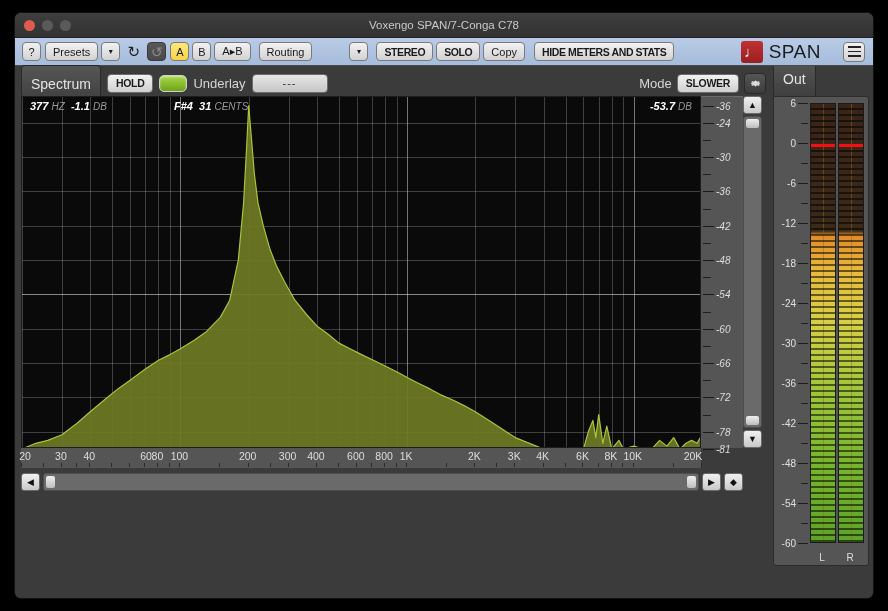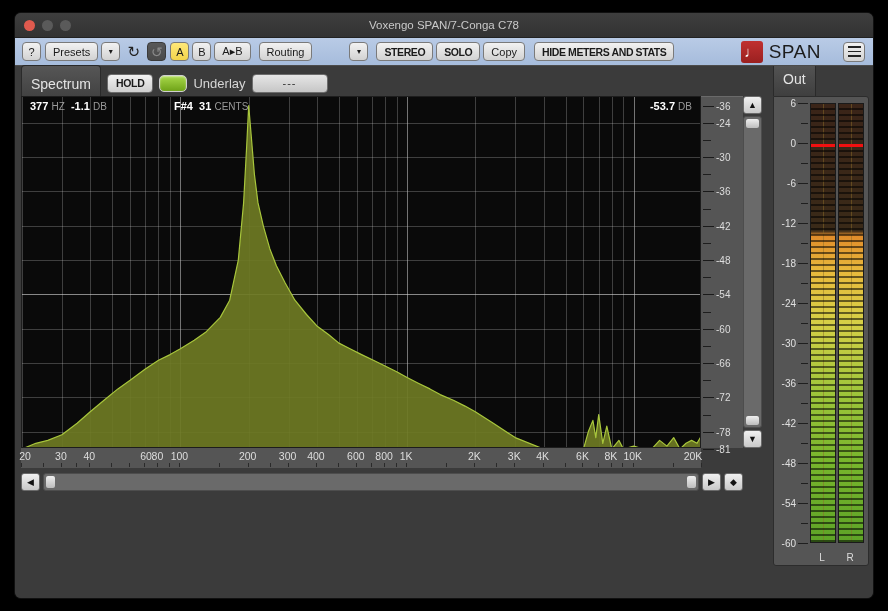--- a/index.html
+++ b/index.html
@@ -124,21 +124,21 @@
   }
   .head-right { position: absolute; right: 4px; display: flex; align-items: center; gap: 5px; }
   .gear {
     width: 22px; height: 21px;
     background: linear-gradient(#555, #3c3c3c);
     border: 1px solid #2a2a2a; border-radius: 4px;
     display: flex; align-items: center; justify-content: center;
     cursor: pointer; color: #e8e8e8; font-size: 13px;
   }
   
-  .plot-wrap { display: flex; }
+  .plot-wrap { display: flex; font-style: italic; }
   .plot {
     position: relative;
     width: 680px; height: 352px;
     background: #0a0a0a;
     border: 1px solid #1d1d1d;
     overflow: hidden;
   }
   .grid-v, .grid-h { position: absolute; background: rgba(190,190,190,.30); }
   .grid-v { width: 1px; top: 0; bottom: 0; }
   .grid-h { height: 1px; left: 0; right: 0; }
@@ -290,20 +290,30 @@
 
   <div class="body">
 
     <div class="left">
       <div class="spec-head">
         <div class="tab">Spectrum</div>
         <div class="sbtn">HOLD</div>
         <div class="led"></div>
         <div class="lbl">Underlay</div>
         <div class="drop-wide">---</div>
+        <div class="head-right">
+          <div class="lbl">Mode</div>
+          <div class="sbtn" style="min-width:62px;">SLOWER</div>
+          <div class="gear">
+            <svg width="13" height="13" viewBox="0 0 24 24" fill="#e8e8e8">
+              <path d="M12 8a4 4 0 100 8 4 4 0 000-8zm0 6a2 2 0 110-4 2 2 0 010 4z"></path>
+              <path d="M21 12l-2-1.2.4-2.3-2.2-1.3-1.8 1.5-2.2-.8L12 5.6l-1.2 2.3-2.2.8-1.8-1.5-2.2 1.3.4 2.3L3 12l2 1.2-.4 2.3 2.2 1.3 1.8-1.5 2.2.8L12 18.4l1.2-2.3 2.2-.8 1.8 1.5 2.2-1.3-.4-2.3z" opacity="0.85"></path>
+            </svg>
+          </div>
+        </div>
       </div>
 
       <div class="plot-wrap">
 
         <div class="plot" id="plot">
           <div class="readout" style="left:8px;">
             <span>377</span>
             <span class="u">HZ</span>
             &nbsp;<span>-1.1</span>
             <span class="u">DB</span>

